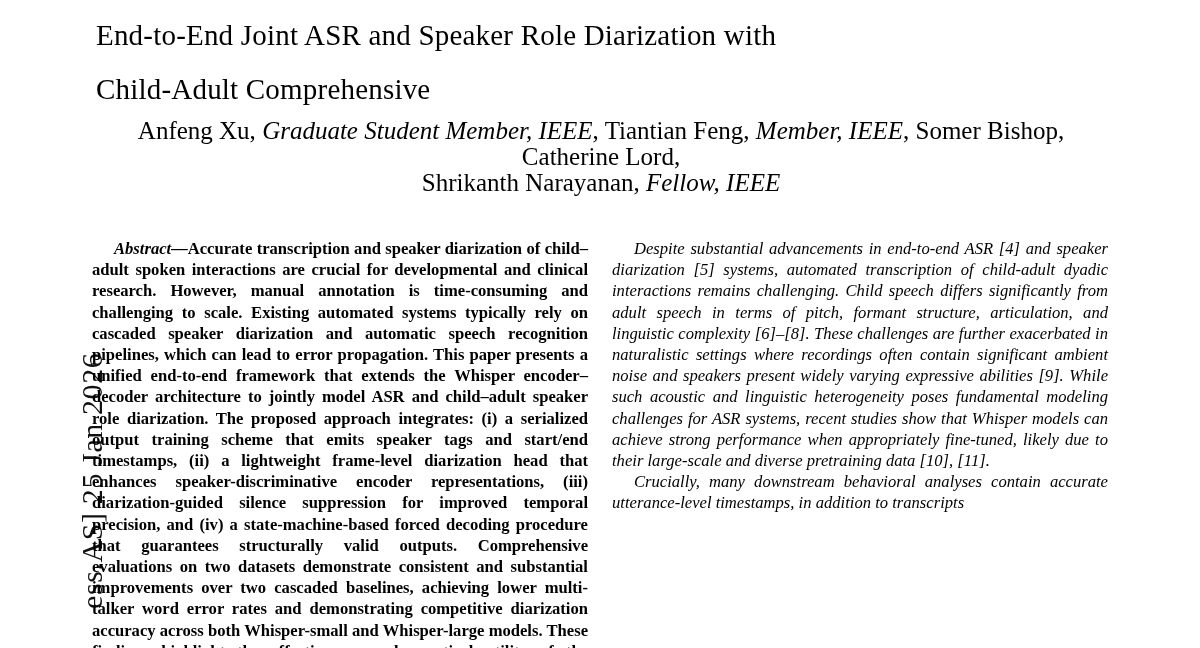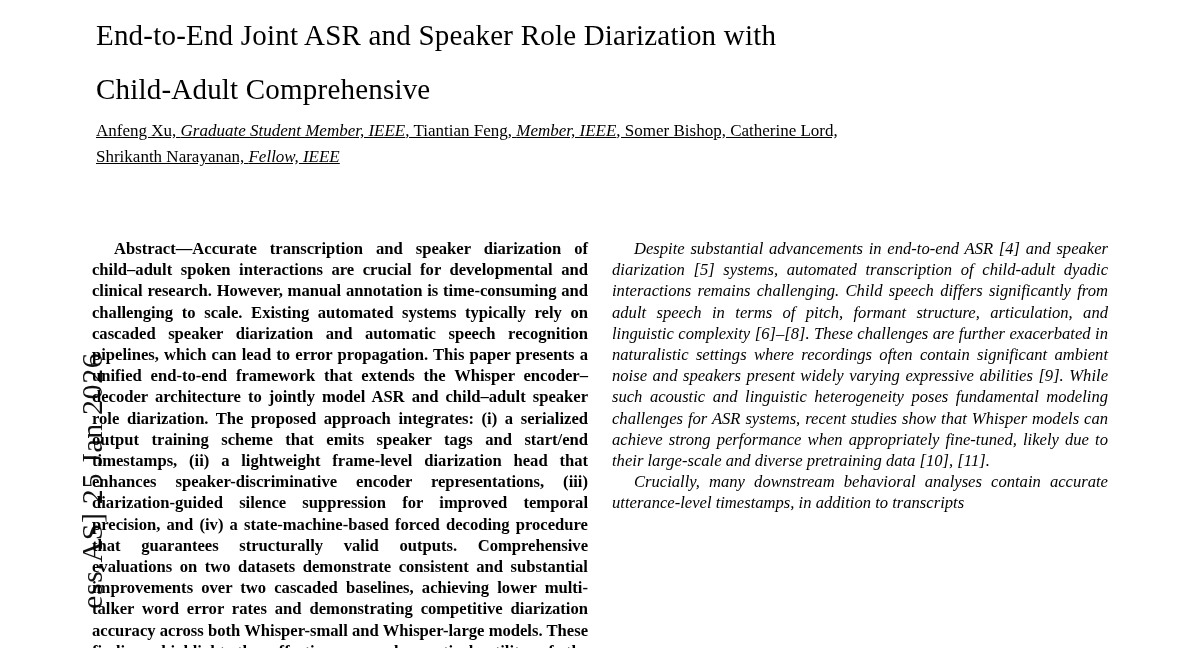--- a/index.html
+++ b/index.html
@@ -47,24 +47,23 @@
   }
   .title .line {
     display: block;
   }
 
   .authors {
     position: absolute;
     left: 96px;
     top: 118px;
     width: 1010px;
-    text-align: left;
-    font-size: 17px;
+    text-align: center;
+    font-size: 25px;
     line-height: 26px;
-    text-decoration: underline;
   }
   .authors .line {
     display: block;
   }
   .authors em {
     font-style: italic;
   }
 
   
   .col {
@@ -85,20 +84,21 @@
   }
   .col p {
     margin: 0;
   }
   .col p.indent {
     text-indent: 22px;
     font-style: italic;
   }
   .abstract-head {
     font-weight: bold;
+    font-style: italic;
   }
   .abstract-indent {
     display: inline-block;
     width: 22px;
   }
 </style>
 </head>
 <body>
 
 <div class="page">

